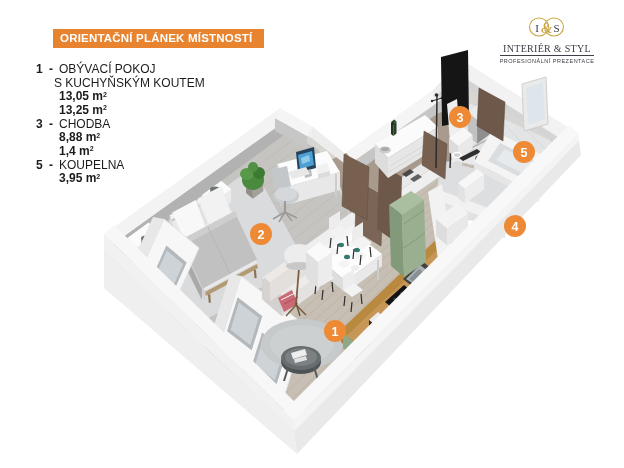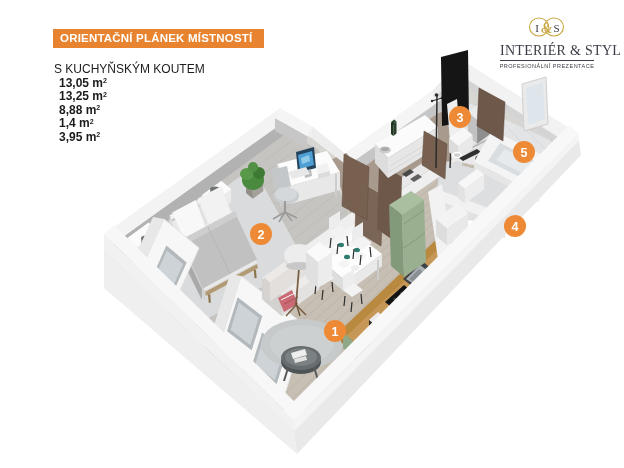--- a/index.html
+++ b/index.html
@@ -9,21 +9,21 @@
   color:#fff;font-size:11.5px;font-weight:bold;line-height:19px;padding-left:7px;letter-spacing:0.2px;margin-left:15px;}
 .legend{position:absolute;left:36px;top:63px;font-size:12px;color:#1c1c1c;line-height:13.5px;}
 .row{white-space:nowrap;}
 .g{margin-top:0.5px;}
 .g2{margin-top:4px;}
 .num{display:inline-block;width:13px;font-weight:bold;}
 .dash{display:inline-block;width:10px;font-weight:bold;}
 .area{font-weight:bold;margin-left:23px;}
 sup{font-size:7px;line-height:0;position:relative;top:-0.45em;vertical-align:baseline;}
 .logo{position:absolute;left:494px;top:12px;width:106px;text-align:center;}
-.logoname{font-family:"Liberation Serif",serif;font-size:14px;color:#3c3c46;letter-spacing:0.3px;
+.logoname{font-family:"Liberation Serif",serif;font-size:10px;color:#3c3c46;letter-spacing:0.3px;
   border-bottom:1.5px solid #3f3f49;padding-bottom:1px;margin:0 6px;white-space:nowrap;}
 .logosub{font-size:5.5px;color:#3c3c46;letter-spacing:0.5px;margin-top:1.5px;white-space:nowrap;}
 </style></head>
 <body>
 <div id="page">
 
 <svg id="plan" width="624" height="468" viewBox="0 0 624 468">
 
 <polygon points="104.0,251.0 280.0,121.0 312.0,138.0 345.0,164.0 433.0,100.0 461.0,68.0 579.0,141.0 294.0,432.0" fill="#d8d6d3"></polygon>
 
@@ -371,25 +371,28 @@
 <circle cx="515" cy="226" r="11" fill="#ee8a35"></circle>
 <text x="515" y="230.5" text-anchor="middle" font-family="Liberation Sans, sans-serif" font-size="12.5" font-weight="bold" fill="#ffffff">4</text>
 
 <circle cx="524" cy="152" r="11" fill="#ee8a35"></circle>
 <text x="524" y="156.5" text-anchor="middle" font-family="Liberation Sans, sans-serif" font-size="12.5" font-weight="bold" fill="#ffffff">5</text>
 </svg>
 
 <div class="banner">ORIENTAČNÍ PLÁNEK MÍSTNOSTÍ</div>
 
 <div class="legend">
+<div class="row"><span class="num">1</span><span class="dash">-</span>OBÝVACÍ POKOJ</div>
 <div class="row" style="margin-left:18px">S KUCHYŇSKÝM KOUTEM</div>
 <div class="row area">13,05 m<sup>2</sup></div>
 <div class="row area">13,25 m<sup>2</sup></div>
+<div class="row g"><span class="num">3</span><span class="dash">-</span>CHODBA</div>
 <div class="row area">8,88 m<sup>2</sup></div>
 <div class="row area">1,4 m<sup>2</sup></div>
+<div class="row g"><span class="num">5</span><span class="dash">-</span>KOUPELNA</div>
 <div class="row area">3,95 m<sup>2</sup></div>
 </div>
 
 <div class="logo">
 <svg width="106" height="27" viewBox="0 0 106 27">
 <ellipse cx="45" cy="15" rx="9.5" ry="9" fill="none" stroke="#c9a53f" stroke-width="1.1"></ellipse>
 <ellipse cx="60" cy="15" rx="9.5" ry="9" fill="none" stroke="#c9a53f" stroke-width="1.1"></ellipse>
 <text x="43" y="19.5" text-anchor="middle" font-family="Liberation Serif,serif" font-size="11" fill="#3c3c46">I</text>
 <text x="62.5" y="19.5" text-anchor="middle" font-family="Liberation Serif,serif" font-size="11" fill="#3c3c46">S</text>
 <text x="52.5" y="21" text-anchor="middle" font-family="Liberation Serif,serif" font-size="15" font-style="italic" fill="#c9a53f">&amp;</text>

